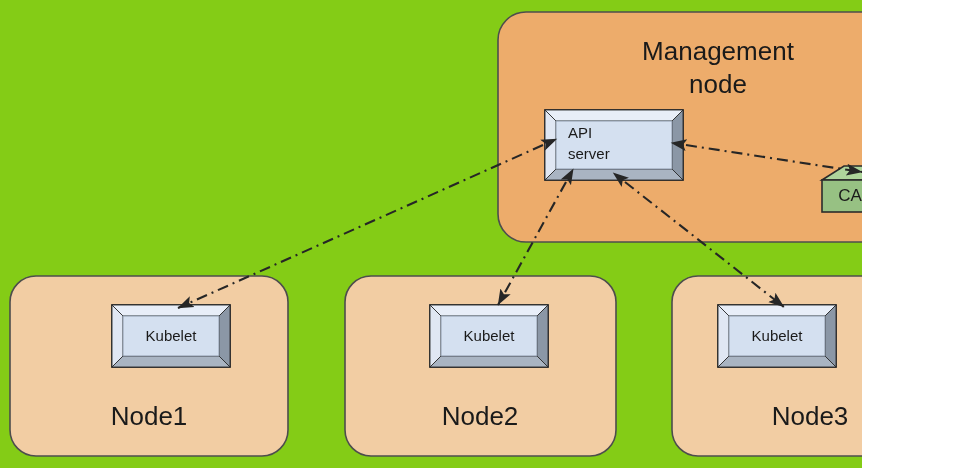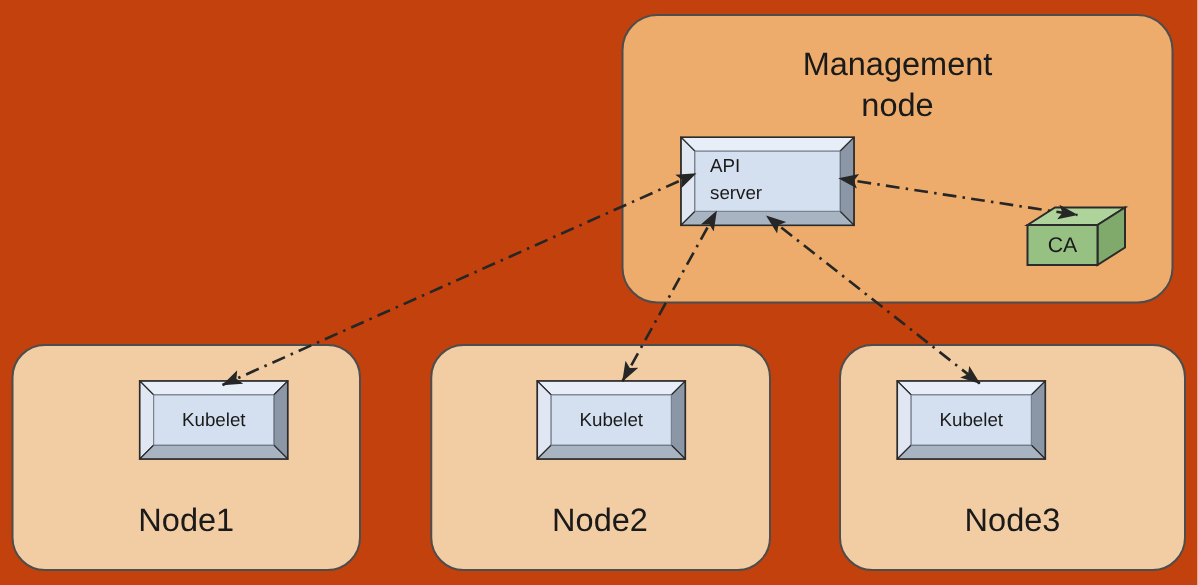--- a/index.html
+++ b/index.html
@@ -2,23 +2,23 @@
 <html><head>
 <meta charset="utf-8">
 <style>
   html, body {
     margin: 0;
     padding: 0;
     background: #ffffff;
   }
   #canvas {
     position: relative;
-    width: 958px;
+    width: 862px;
     height: 468px;
-    background: #c2410c;
+    background: #84cc16;
     font-family: "Liberation Sans", sans-serif;
     overflow: hidden;
   }
   #diagram-svg {
     position: absolute;
     left: 0;
     top: 0;
     width: 958px;
     height: 468px;
   }

